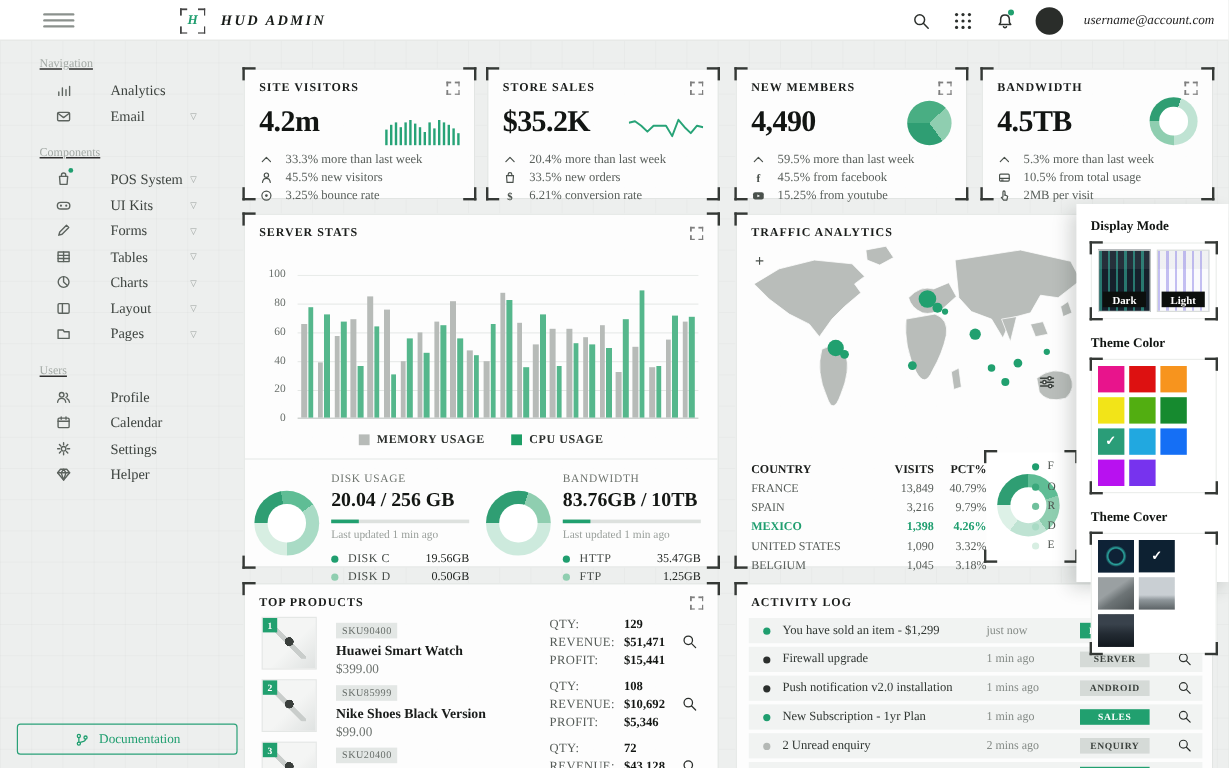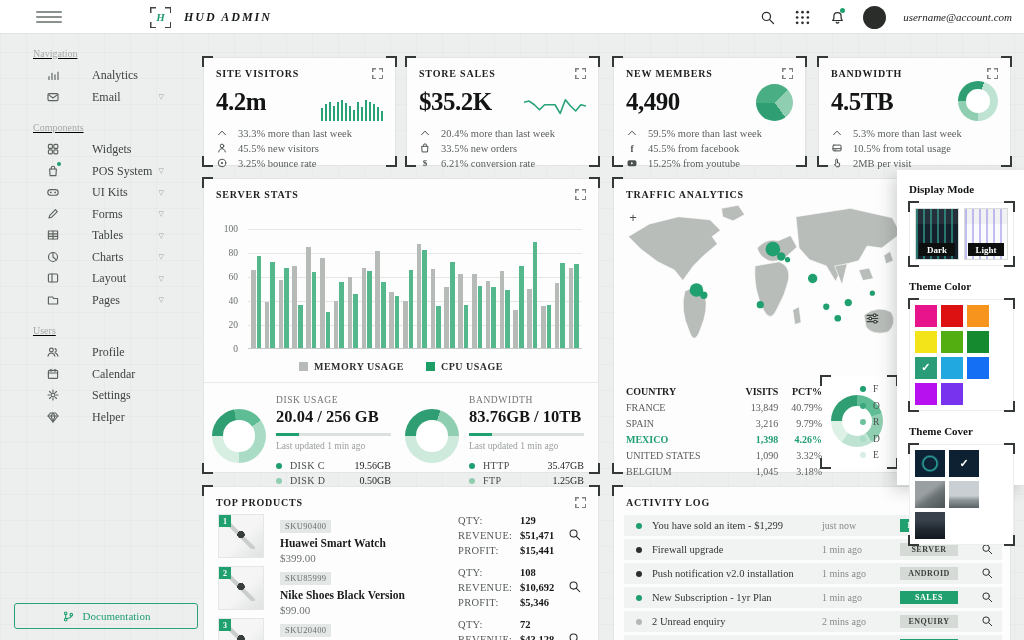--- a/index.html
+++ b/index.html
@@ -251,31 +251,20 @@
             <path d="M2.5 4.6L7 8l4.5-3.4"></path>
           </svg>
         </span>
         <span class="s-lbl">Email</span>
         <span class="chev">▽</span>
       </div>
       <div class="sec-label">Components</div>
       <div class="side-item">
         <span class="s-ico">
           <svg viewBox="0 0 14 14" width="14" height="14" fill="none" stroke="currentColor" stroke-width="1.15" stroke-linecap="round" stroke-linejoin="round">
-            <rect x="2.4" y="2.4" width="4" height="4" rx="1"></rect>
-            <rect x="7.8" y="2.4" width="4" height="4" rx="1"></rect>
-            <rect x="2.4" y="7.8" width="4" height="4" rx="1"></rect>
-            <rect x="7.8" y="7.8" width="4" height="4" rx="1"></rect>
-          </svg>
-        </span>
-        <span class="s-lbl">Widgets</span>
-      </div>
-      <div class="side-item">
-        <span class="s-ico">
-          <svg viewBox="0 0 14 14" width="14" height="14" fill="none" stroke="currentColor" stroke-width="1.15" stroke-linecap="round" stroke-linejoin="round">
             <path d="M3.6 5h6.8l-.5 6.6H4.1z"></path>
             <path d="M5.2 5V4a1.8 1.8 0 0 1 3.6 0v1"></path>
           </svg>
         </span>
         <i class="s-dot"></i>
         <span class="s-lbl">POS System</span>
         <span class="chev">▽</span>
       </div>
       <div class="side-item">
         <span class="s-ico">

